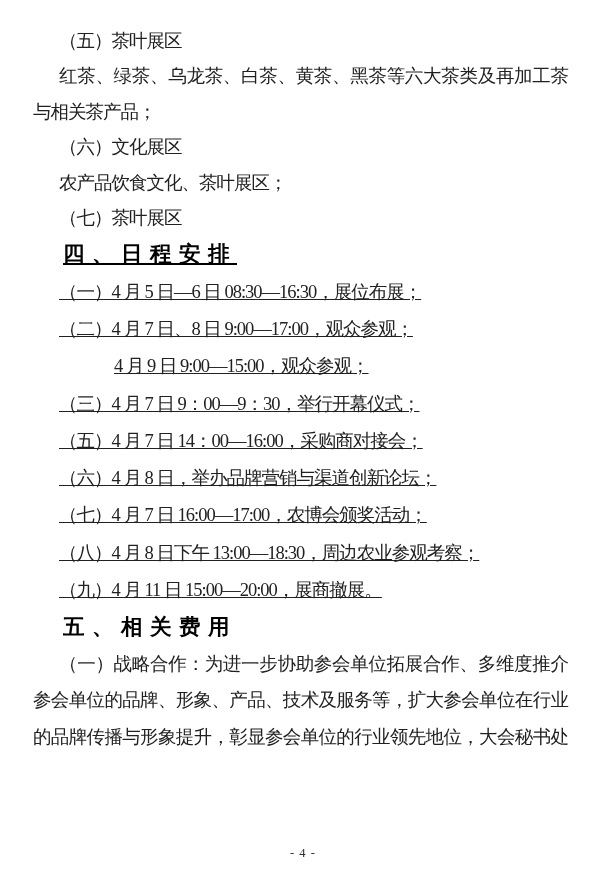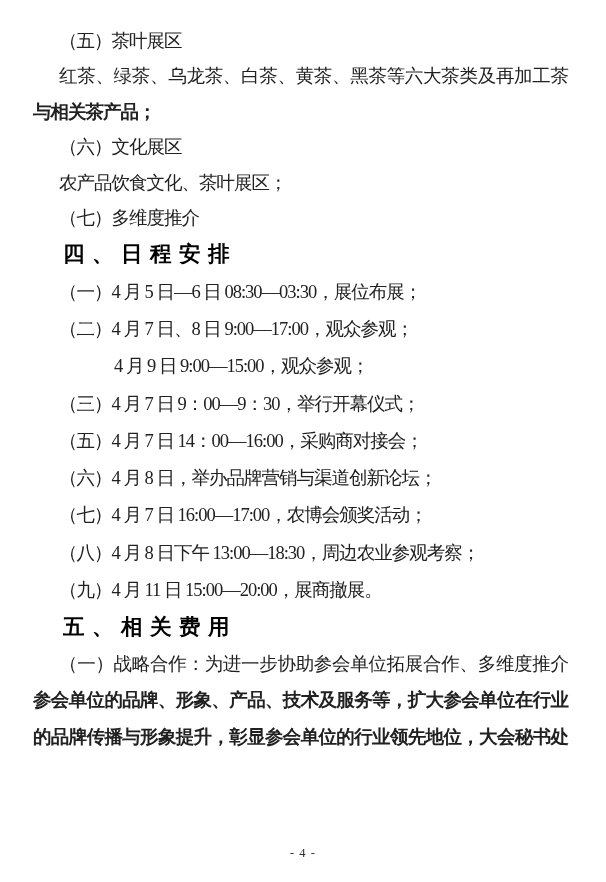--- a/index.html
+++ b/index.html
@@ -20,33 +20,33 @@
   }
   .line {
     font-size: 18.5px;
     letter-spacing: -1px;
     height: 36.4px;
     line-height: 36.4px;
     overflow: visible;
   }
   
   .sec-a { height: 35.4px; line-height: 35.4px; }
-  .sec-b { height: 37.3px; line-height: 37.3px; }
+  .sec-b { height: 37.3px; line-height: 37.3px; text-decoration: underline; }
   .sec-c { height: 36.5px; line-height: 36.5px; }
 
   .body { font-weight: 400; }
   .heading {
     font-family: "Liberation Sans", "DejaVu Sans", sans-serif;
     font-weight: 700;
     font-size: 21.5px;
     letter-spacing: 7.5px;
     color: #000000;
   }
   .ind-p    { text-indent: 26px; }
-  .ind-none { text-indent: 0; font-weight: bold; }
+  .ind-none { text-indent: 0; }
   .ind-cont { text-indent: 81px; }
   .heading.ind-p { text-indent: 30px; }
 
   .just {
     text-align: justify;
     text-align-last: justify;
   }
 
   .footer {
     position: absolute;
@@ -63,23 +63,23 @@
 </head>
 <body>
 
 <div class="page">
   <div id="doc-lines">
       <div class="line sec-a body ind-p">（五）茶叶展区</div>
       <div class="line sec-a body ind-p just">红茶、绿茶、乌龙茶、白茶、黄茶、黑茶等六大茶类及再加工茶</div>
       <div class="line sec-a body ind-none">与相关茶产品；</div>
       <div class="line sec-a body ind-p">（六）文化展区</div>
       <div class="line sec-a body ind-p">农产品饮食文化、茶叶展区；</div>
-      <div class="line sec-a body ind-p">（七）多维度推介</div>
+      <div class="line sec-a body ind-p">（七）茶叶展区</div>
       <div class="line sec-b heading ind-p">四、日程安排</div>
-      <div class="line sec-b body ind-p">（一）4 月 5 日—6 日 08:30—03:30，展位布展；</div>
+      <div class="line sec-b body ind-p">（一）4 月 5 日—6 日 08:30—16:30，展位布展；</div>
       <div class="line sec-b body ind-p">（二）4 月 7 日、8 日 9:00—17:00，观众参观；</div>
       <div class="line sec-b body ind-cont">4 月 9 日 9:00—15:00，观众参观；</div>
       <div class="line sec-b body ind-p">（三）4 月 7 日 9：00—9：30，举行开幕仪式；</div>
       <div class="line sec-b body ind-p">（五）4 月 7 日 14：00—16:00，采购商对接会；</div>
       <div class="line sec-b body ind-p">（六）4 月 8 日，举办品牌营销与渠道创新论坛；</div>
       <div class="line sec-b body ind-p">（七）4 月 7 日 16:00—17:00，农博会颁奖活动；</div>
       <div class="line sec-b body ind-p">（八）4 月 8 日下午 13:00—18:30，周边农业参观考察；</div>
       <div class="line sec-b body ind-p">（九）4 月 11 日 15:00—20:00，展商撤展。</div>
       <div class="line sec-c heading ind-p">五、相关费用</div>
       <div class="line sec-c body ind-p just">（一）战略合作：为进一步协助参会单位拓展合作、多维度推介</div>

